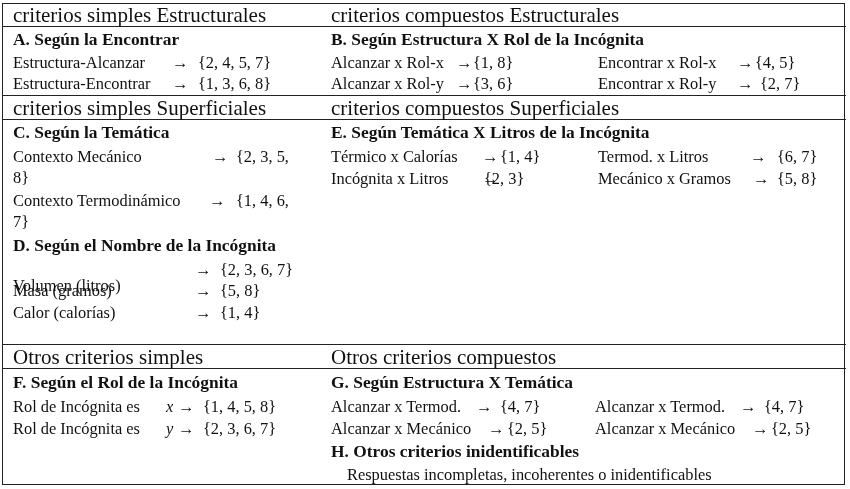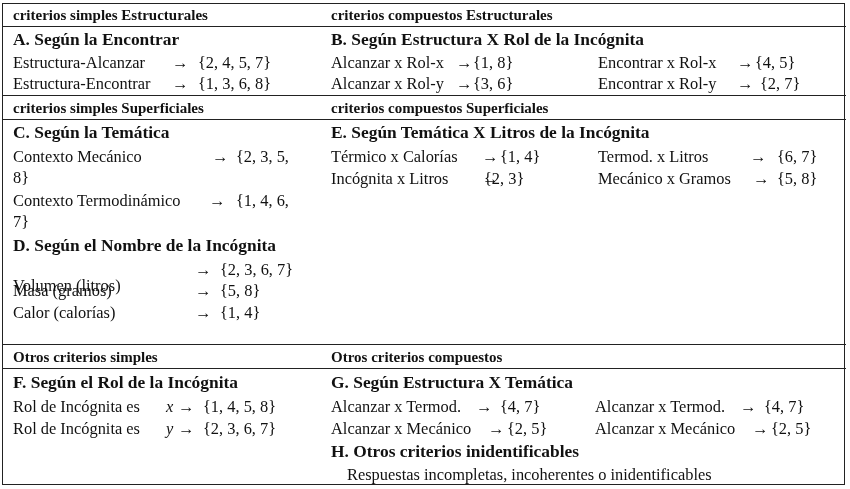--- a/index.html
+++ b/index.html
@@ -2,21 +2,21 @@
 <html><head>
 <meta charset="utf-8">
 <style>
   html, body { margin: 0; padding: 0; background: #ffffff; }
   body { width: 850px; height: 489px; position: relative; overflow: hidden;
          font-family: "Liberation Serif", "DejaVu Serif", serif; color: #111; }
   .table { position: absolute; left: 2px; top: 3px; width: 843px; height: 482px;
            border: 1.5px solid #222; box-sizing: border-box; }
   .hline { position: absolute; left: 2px; width: 844px; height: 0; border-top: 1.5px solid #222; }
   .t { position: absolute; white-space: pre; font-size: 16.4px; line-height: 21px; }
-  .hdr { font-weight: bold; font-size: 15px; }
+  .hdr { font-weight: normal; font-size: 21px; }
   .sec { font-weight: bold; font-size: 17.4px; }
 </style>
 </head>
 <body>
 
 <div class="table"></div>
 
 <div class="hline" style="top:26px"></div>
 <div class="hline" style="top:95px"></div>
 <div class="hline" style="top:119px"></div>

